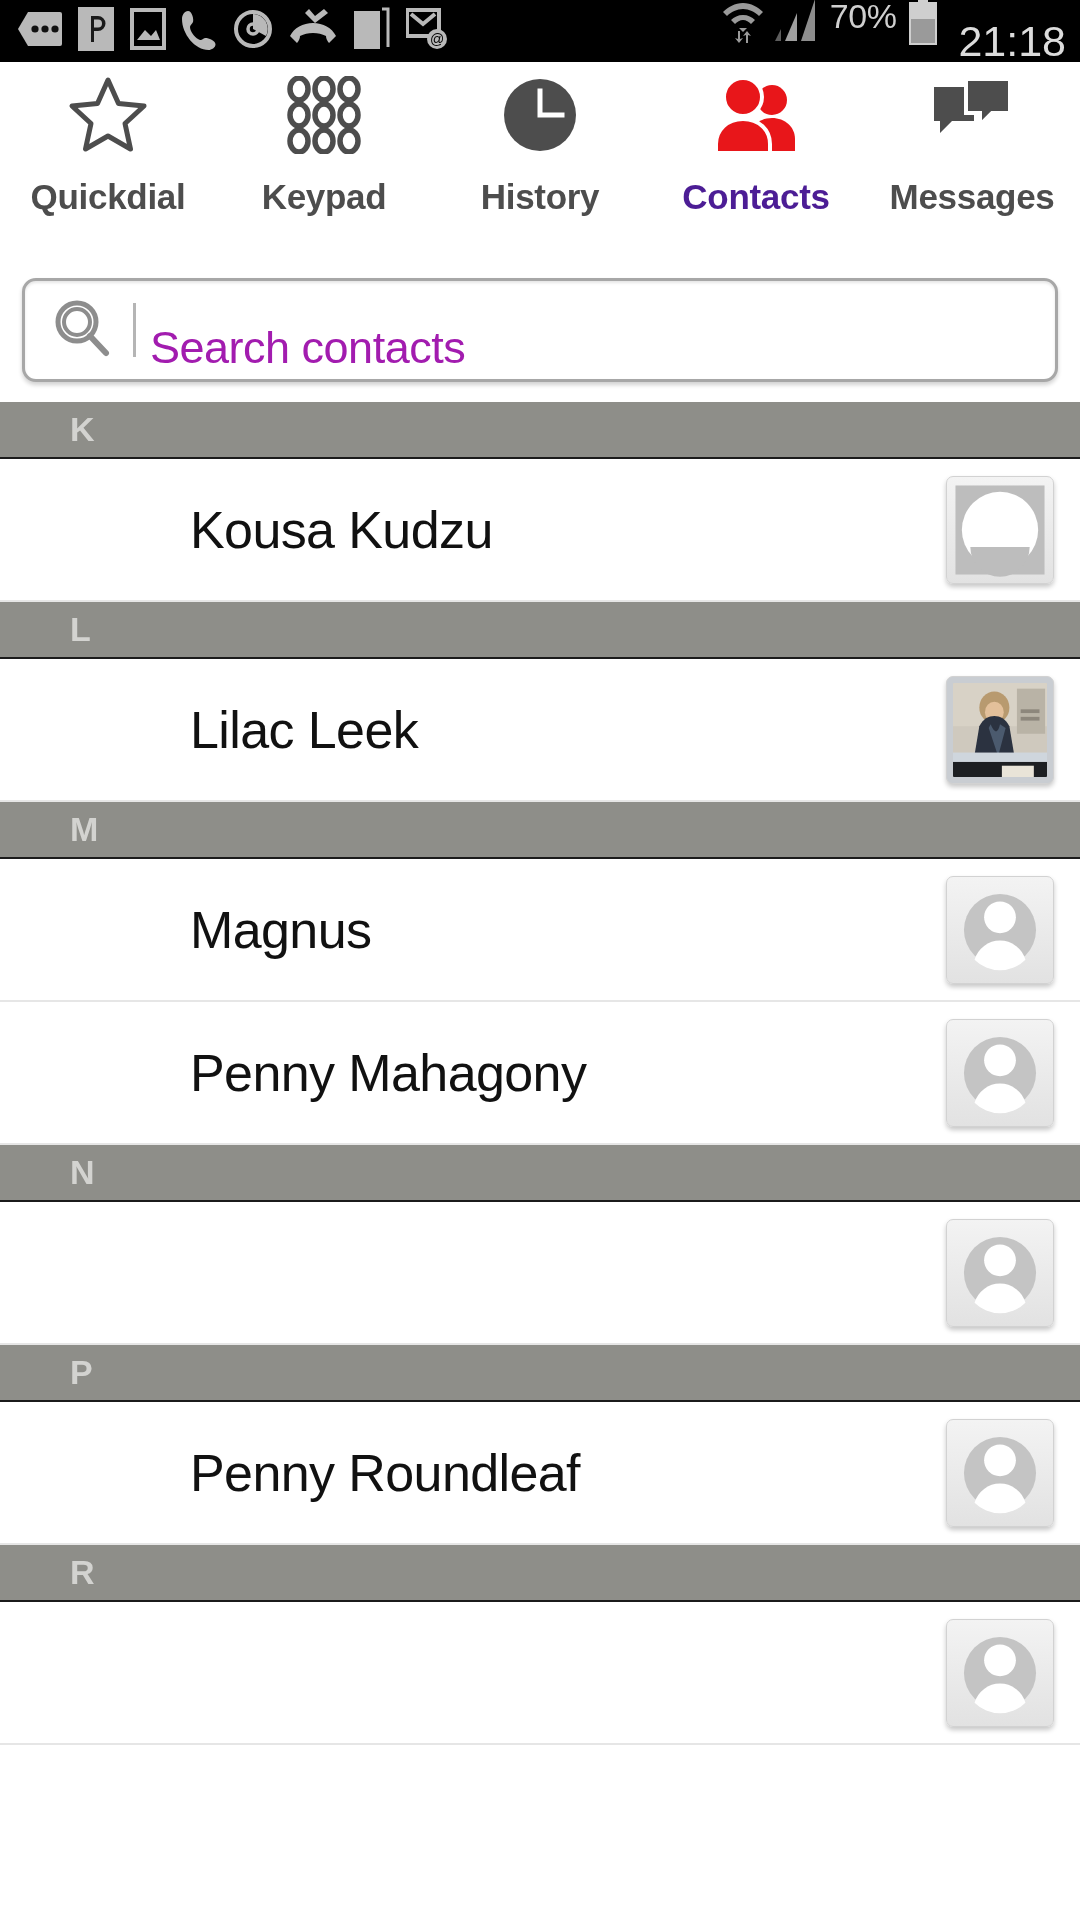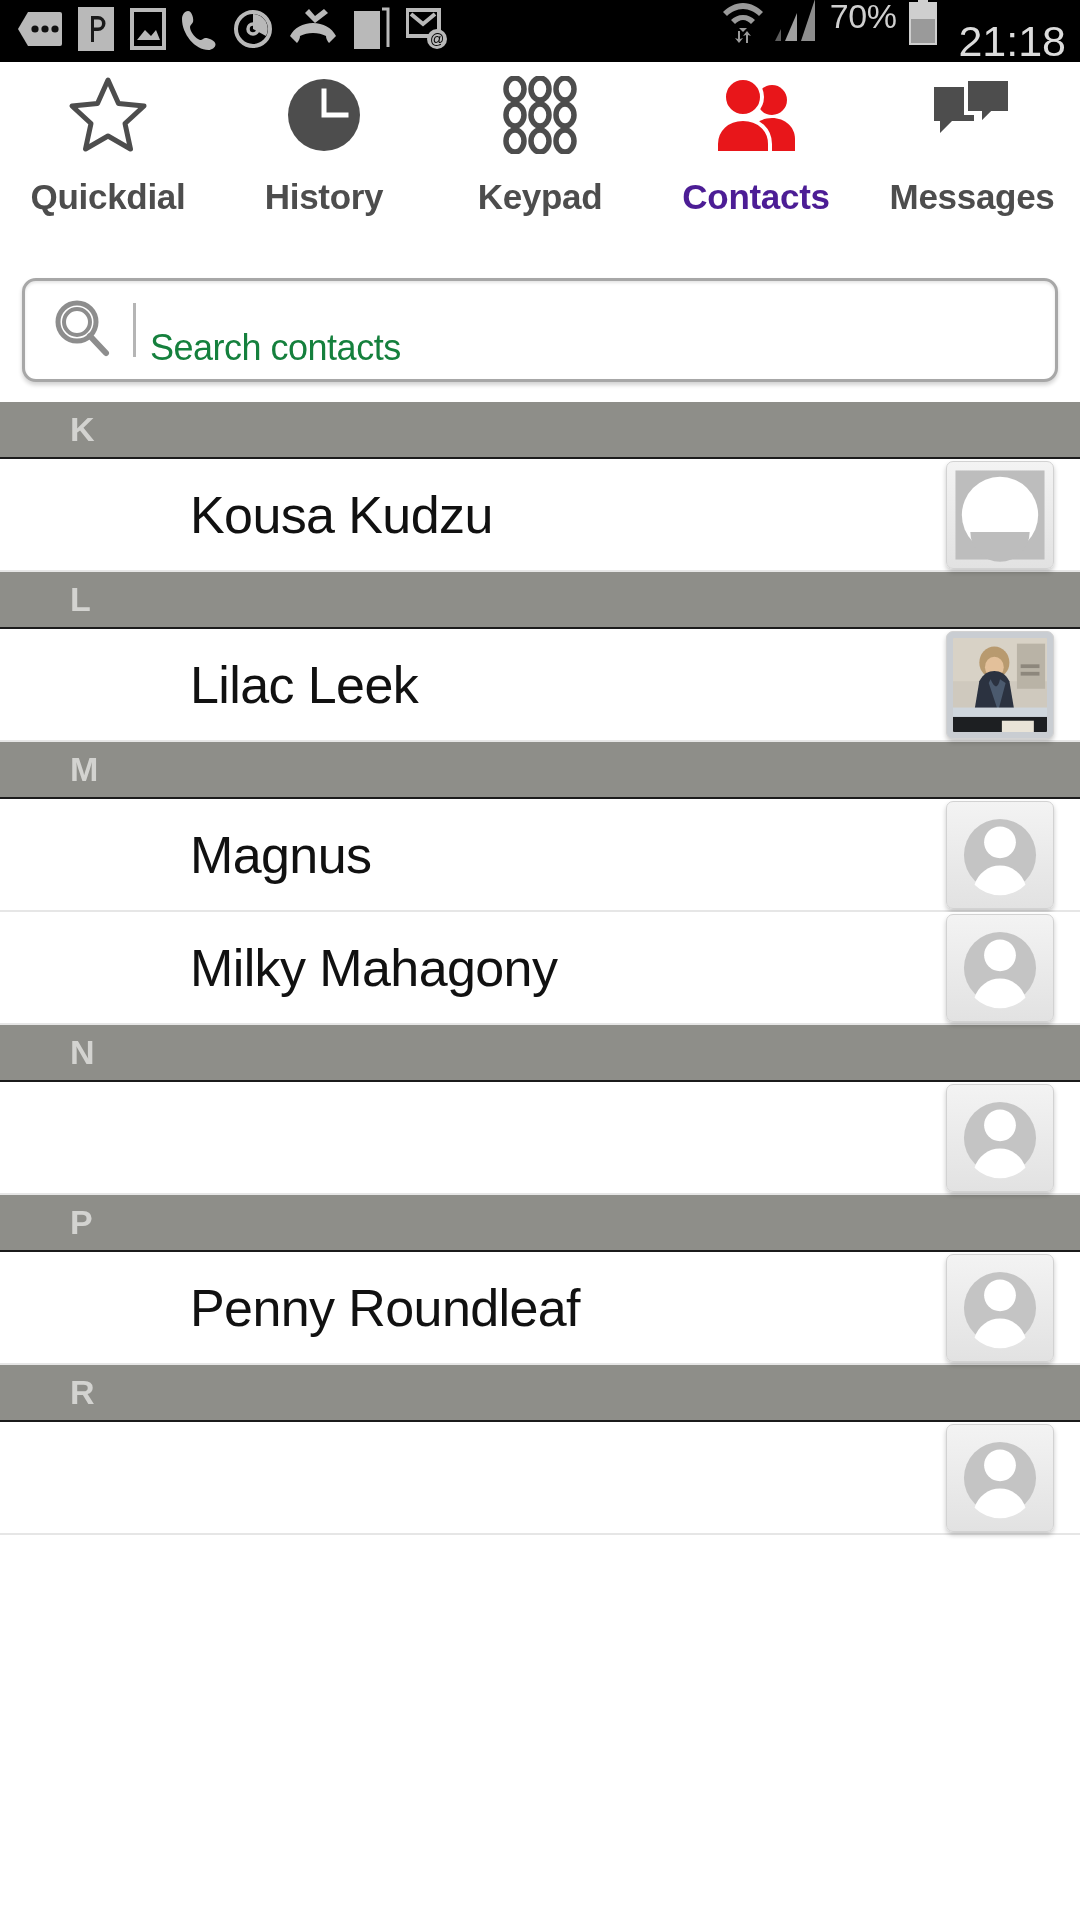--- a/index.html
+++ b/index.html
@@ -64,40 +64,40 @@
     background: #fff;
     display: flex; align-items: center;
     padding-left: 26px;
     box-shadow: 0 3px 4px rgba(0,0,0,0.18), inset 0 2px 3px rgba(0,0,0,0.10);
   }
   .search-caret {
     width: 3px; height: 54px; background: #b5b5b5;
     margin: 0 14px 0 20px;
   }
   .search-placeholder {
-    font-size: 36px; color: #15803d;
+    font-size: 45px; color: #a21caf;
     letter-spacing: -0.5px;
     margin-top: 36px;
   }
 
   
   .list { width: 1080px; }
   .section-header {
     height: 57px;
     background: #8e8e89;
     border-bottom: 2px solid #1b1b1b;
     display: flex; align-items: center;
     padding-left: 70px;
   }
   .section-letter {
     font-size: 34px; font-weight: bold;
     color: #d3d3d0; letter-spacing: 0px;
   }
   .contact-row {
-    height: 113px;
+    height: 143px;
     background: #fff;
     border-bottom: 2px solid #e6e6e6;
     display: flex; align-items: center;
     position: relative;
   }
   .contact-name {
     font-size: 52px; color: #111;
     margin-left: 190px;
     letter-spacing: -0.6px;
     white-space: nowrap;
@@ -209,49 +209,49 @@
 
 <div class="tabbar">
 
   <div class="tab">
     <div class="tab-icon">
       <svg width="80" height="78" viewBox="0 0 80 78">
           <path d="M40 4l10.5 23.5L76 30 57 47.5 62.5 73 40 60 17.5 73 23 47.5 4 30l25.5-2.5z" fill="#fff" stroke="#4d4d4d" stroke-width="5" stroke-linejoin="round"></path>
         </svg>
     </div>
     <div class="tab-label">Quickdial</div>
-  </div>
-
-  <div class="tab">
-    <div class="tab-icon">
-      <svg width="76" height="76" viewBox="0 0 76 76">
-          <circle cx="38" cy="38" r="36" fill="#4d4d4d"></circle>
-          <path d="M38 14v24h22" fill="none" stroke="#fff" stroke-width="5" stroke-linecap="square"></path>
-        </svg>
-    </div>
-    <div class="tab-label">History</div>
   </div>
 
   <div class="tab">
     <div class="tab-icon">
       <svg width="78" height="78" viewBox="0 0 78 78">
         <g fill="none" stroke="#4d4d4d" stroke-width="5.5">
           <ellipse cx="14" cy="13" rx="9" ry="11"></ellipse>
             <ellipse cx="39" cy="13" rx="9" ry="11"></ellipse>
             <ellipse cx="64" cy="13" rx="9" ry="11"></ellipse>
           <ellipse cx="14" cy="39" rx="9" ry="11"></ellipse>
             <ellipse cx="39" cy="39" rx="9" ry="11"></ellipse>
             <ellipse cx="64" cy="39" rx="9" ry="11"></ellipse>
           <ellipse cx="14" cy="65" rx="9" ry="11"></ellipse>
             <ellipse cx="39" cy="65" rx="9" ry="11"></ellipse>
             <ellipse cx="64" cy="65" rx="9" ry="11"></ellipse>
         </g>
       </svg>
     </div>
     <div class="tab-label">Keypad</div>
+  </div>
+
+  <div class="tab">
+    <div class="tab-icon">
+      <svg width="76" height="76" viewBox="0 0 76 76">
+          <circle cx="38" cy="38" r="36" fill="#4d4d4d"></circle>
+          <path d="M38 14v24h22" fill="none" stroke="#fff" stroke-width="5" stroke-linecap="square"></path>
+        </svg>
+    </div>
+    <div class="tab-label">History</div>
   </div>
 
   <div class="tab active">
     <div class="tab-icon">
       <svg width="84" height="76" viewBox="0 0 84 76">
         <circle cx="58" cy="23" r="15" fill="#e8161a"></circle>
         <path d="M58 41c-13 0-23 9-23 21v12h46V62c0-12-10-21-23-21z" fill="#e8161a"></path>
         <circle cx="29" cy="20" r="19" fill="#e8161a" stroke="#fff" stroke-width="4"></circle>
         <path d="M29 42c-16 0-27 11-27 25v9h54v-9c0-14-11-25-27-25z" fill="#e8161a" stroke="#fff" stroke-width="4"></path>
       </svg>
@@ -331,21 +331,21 @@
     <span class="contact-name">Magnus</span>
     <span class="avatar">
       <svg class="avatar-inner" viewBox="0 0 100 100">
         <circle cx="50" cy="50" r="34" fill="#c4c4c4"></circle>
         <circle cx="50" cy="38" r="15" fill="#fff"></circle>
         <path d="M26 78a25 25 0 0148 0 34 34 0 01-48 0z" fill="#fff"></path>
       </svg>
     </span>
   </div>
   <div class="contact-row">
-    <span class="contact-name">Milky Mahagony</span>
+    <span class="contact-name">Penny Mahagony</span>
     <span class="avatar">
       <svg class="avatar-inner" viewBox="0 0 100 100">
         <circle cx="50" cy="50" r="34" fill="#c4c4c4"></circle>
         <circle cx="50" cy="38" r="15" fill="#fff"></circle>
         <path d="M26 78a25 25 0 0148 0 34 34 0 01-48 0z" fill="#fff"></path>
       </svg>
     </span>
   </div>
 
   <div class="section-header">

